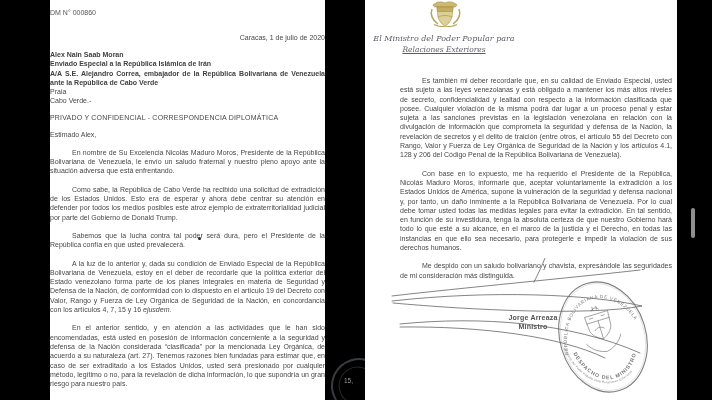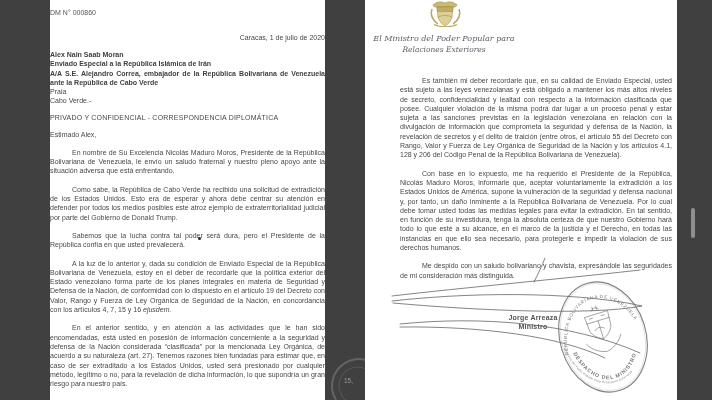--- a/index.html
+++ b/index.html
@@ -1,35 +1,35 @@
 <!DOCTYPE html>
 <html><head>
 <meta charset="utf-8">
 <style>
   html,body{margin:0;padding:0;background:#ffffff;}
-  #screen{position:relative;width:712px;height:400px;background:#404040;overflow:hidden;
+  #screen{position:relative;width:712px;height:400px;background:#000000;overflow:hidden;
           font-family:"Liberation Sans",sans-serif;color:#474747;}
   
   .page{position:absolute;top:0;background:#ffffff;}
   #page-left{left:50px;width:275px;height:400px;}
   #page-right{left:365px;width:312px;height:400px;}
   .ref{position:absolute;left:0;top:9px;font-size:7px;color:#555;}
   .dateline{position:absolute;right:0;top:34px;font-size:7px;}
   .addr{position:absolute;left:0;top:50px;width:275px;font-size:7px;line-height:8.9px;text-align:justify;}
   .addr .b{font-weight:bold;color:#3f3f3f;}
   .classification{margin-top:7px;letter-spacing:.2px;}
   .salutation{margin-top:7.5px;}
   .bodytxt{font-size:7px;line-height:9.3px;text-align:justify;}
   .para{margin:9px 0 0 0;text-indent:22px;}
   .para i{font-style:italic;}
   
   .letterhead{position:absolute;left:0;top:33px;width:158px;text-align:center;
               font-family:"DejaVu Serif",serif;font-style:italic;color:#5c5c66;}
   .lh1{font-size:8px;line-height:12px;}
-  .lh2{font-size:7.5px;line-height:10px;}
+  .lh2{font-size:7.5px;line-height:10px;text-decoration:underline;}
   .lh3{font-size:8px;line-height:10px;}
   .emblem{position:absolute;left:57px;top:1px;}
   .rcol{position:absolute;left:35px;top:76px;width:272px;}
   .signature{position:absolute;left:25px;top:258px;pointer-events:none;}
   .signer{position:absolute;left:120px;top:313px;width:96px;text-align:center;
           font-size:7px;line-height:9px;color:#525252;font-weight:bold;letter-spacing:.2px;}
   .seal{position:absolute;left:190px;top:276px;opacity:.85;}
   
   .corner-stamp{position:absolute;left:331px;top:358px;width:52px;height:52px;border-radius:50%;
       border:2px solid rgba(150,160,172,.38);border-bottom-color:rgba(150,160,172,.12);

